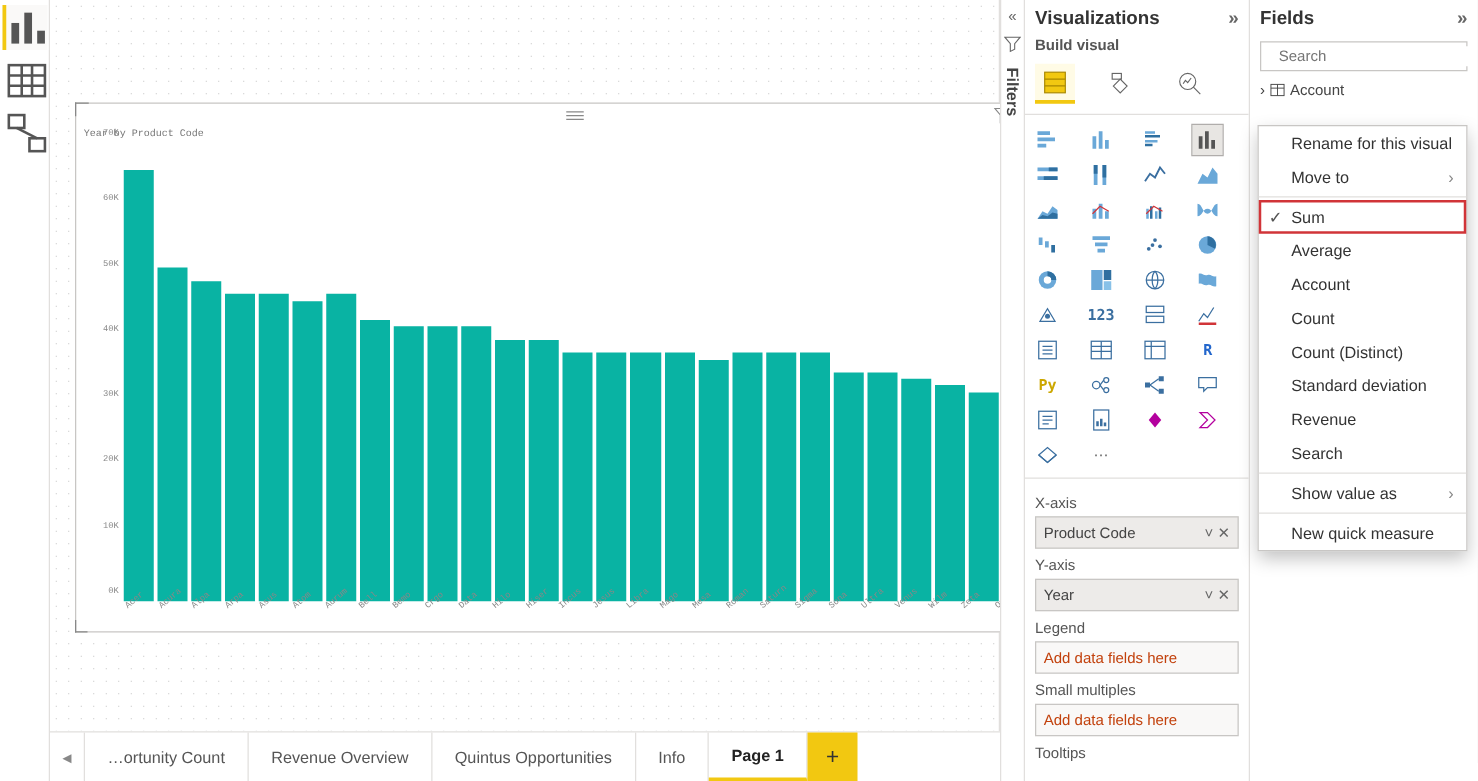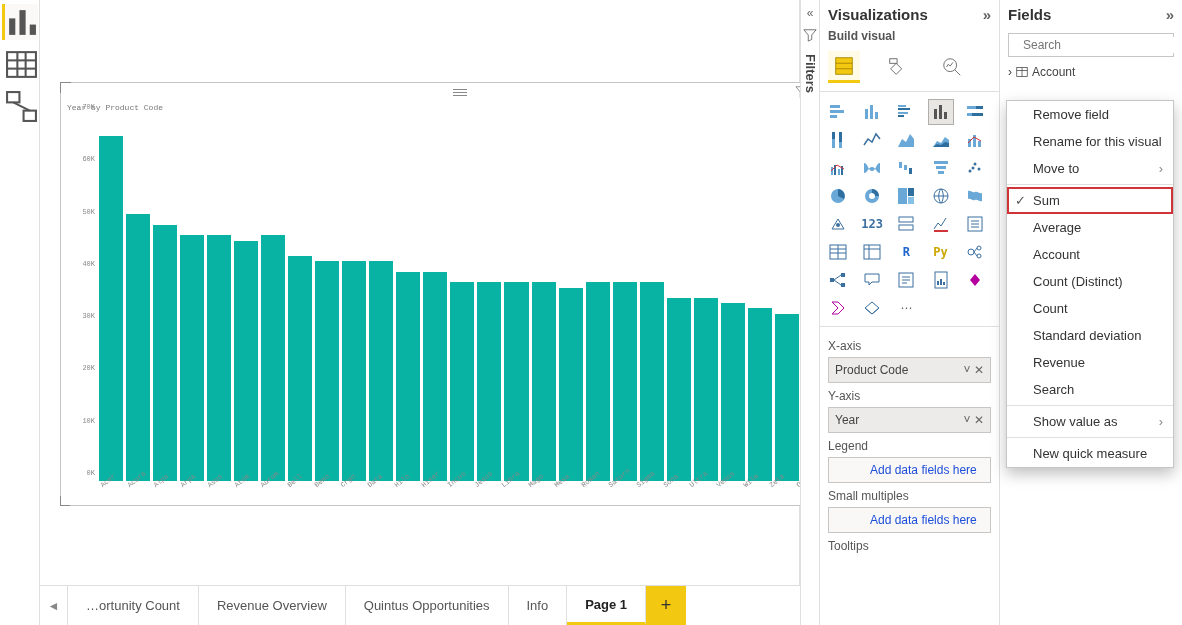--- a/index.html
+++ b/index.html
@@ -118,41 +118,41 @@
   .pane-header .chev { color:#666; }
   .subhead { font-size:12px; padding:0 8px 6px 8px; color:#555;font-weight:bold; }
 
   .mode-btns { display:flex; gap:22px; padding:2px 8px 8px 8px; border-bottom:1px solid #e1dfdd;}
   .mode-btn { width:32px; height:32px; display:flex; align-items:center; justify-content:center; cursor:pointer; }
   .mode-btn.active { border-bottom:3px solid #F2C811; background:#fffbe6;}
   .mode-btn svg { width:22px; height:22px; }
 
   .viz-grid {
     padding:8px 6px 6px 6px;
-    display:grid; grid-template-columns:repeat(5,1fr); gap:4px;
+    display:grid; grid-template-columns:repeat(4,1fr); gap:4px;
     border-bottom:1px solid #e1dfdd;
   }
   .vicon {
     width:24px; height:24px; display:flex; align-items:center; justify-content:center;
     cursor:pointer; color:#3b6fa0;
   }
   .vicon.sel { background:#e8e6e3; outline:1px solid #b0adab; }
   .vicon svg { width:18px; height:18px; }
   .vicon.text { font-size:12px; font-weight:700; font-family:monospace;}
 
   .wells { padding:6px 8px; overflow-y:auto; flex:1;}
   .well-label { font-size:12px; color:#555; margin:6px 0 4px 0; }
   .well-box {
     border:1px solid #c8c6c4; background:#f9f8f7; height:26px;
     display:flex; align-items:center; padding:0 6px; font-size:12px; color:#444;
     justify-content:space-between;
   }
   .well-box.filled { background:#edebe9; }
   .well-box .chev-down { color:#666; }
-  .well-placeholder { color:#1d4ed8;margin-left:35px; }
+  .well-placeholder { color:#c2410c; }
 
   
   .fields-pane {
     position:absolute; right:0; top:0; width:182px; height:100%;
     background:#fff;
   }
   .search-box {
     margin:4px 8px; border:1px solid #c8c6c4; height:24px; display:flex; align-items:center; padding:0 6px; gap:6px;
   }
   .search-box svg { width:12px; height:12px; color:#666; }
@@ -646,35 +646,34 @@
     <svg viewBox="0 0 16 16">
         <rect x="1" y="2" width="14" height="12" fill="none" stroke="currentColor"></rect>
         <line x1="1" y1="6" x2="15" y2="6" stroke="currentColor"></line>
         <line x1="8" y1="2" x2="8" y2="14" stroke="currentColor"></line>
       </svg>
     <span>Account</span>
   </div>
 </div>
 
 <div class="ctx">
-  <div class="ctx-item">Remove field</div>
   <div class="ctx-item">Rename for this visual</div>
   <div class="ctx-item">
     <span>Move to</span>
     <span class="ctx-chev">›</span>
   </div>
   <div class="ctx-sep"></div>
   <div class="ctx-item highlight">
     <span class="ctx-check">✓</span>
     <span>Sum</span>
   </div>
   <div class="ctx-item">Average</div>
   <div class="ctx-item">Account</div>
+  <div class="ctx-item">Count</div>
   <div class="ctx-item">Count (Distinct)</div>
-  <div class="ctx-item">Count</div>
   <div class="ctx-item">Standard deviation</div>
   <div class="ctx-item">Revenue</div>
   <div class="ctx-item">Search</div>
   <div class="ctx-sep"></div>
   <div class="ctx-item">
     <span>Show value as</span>
     <span class="ctx-chev">›</span>
   </div>
   <div class="ctx-sep"></div>
   <div class="ctx-item">New quick measure</div>

